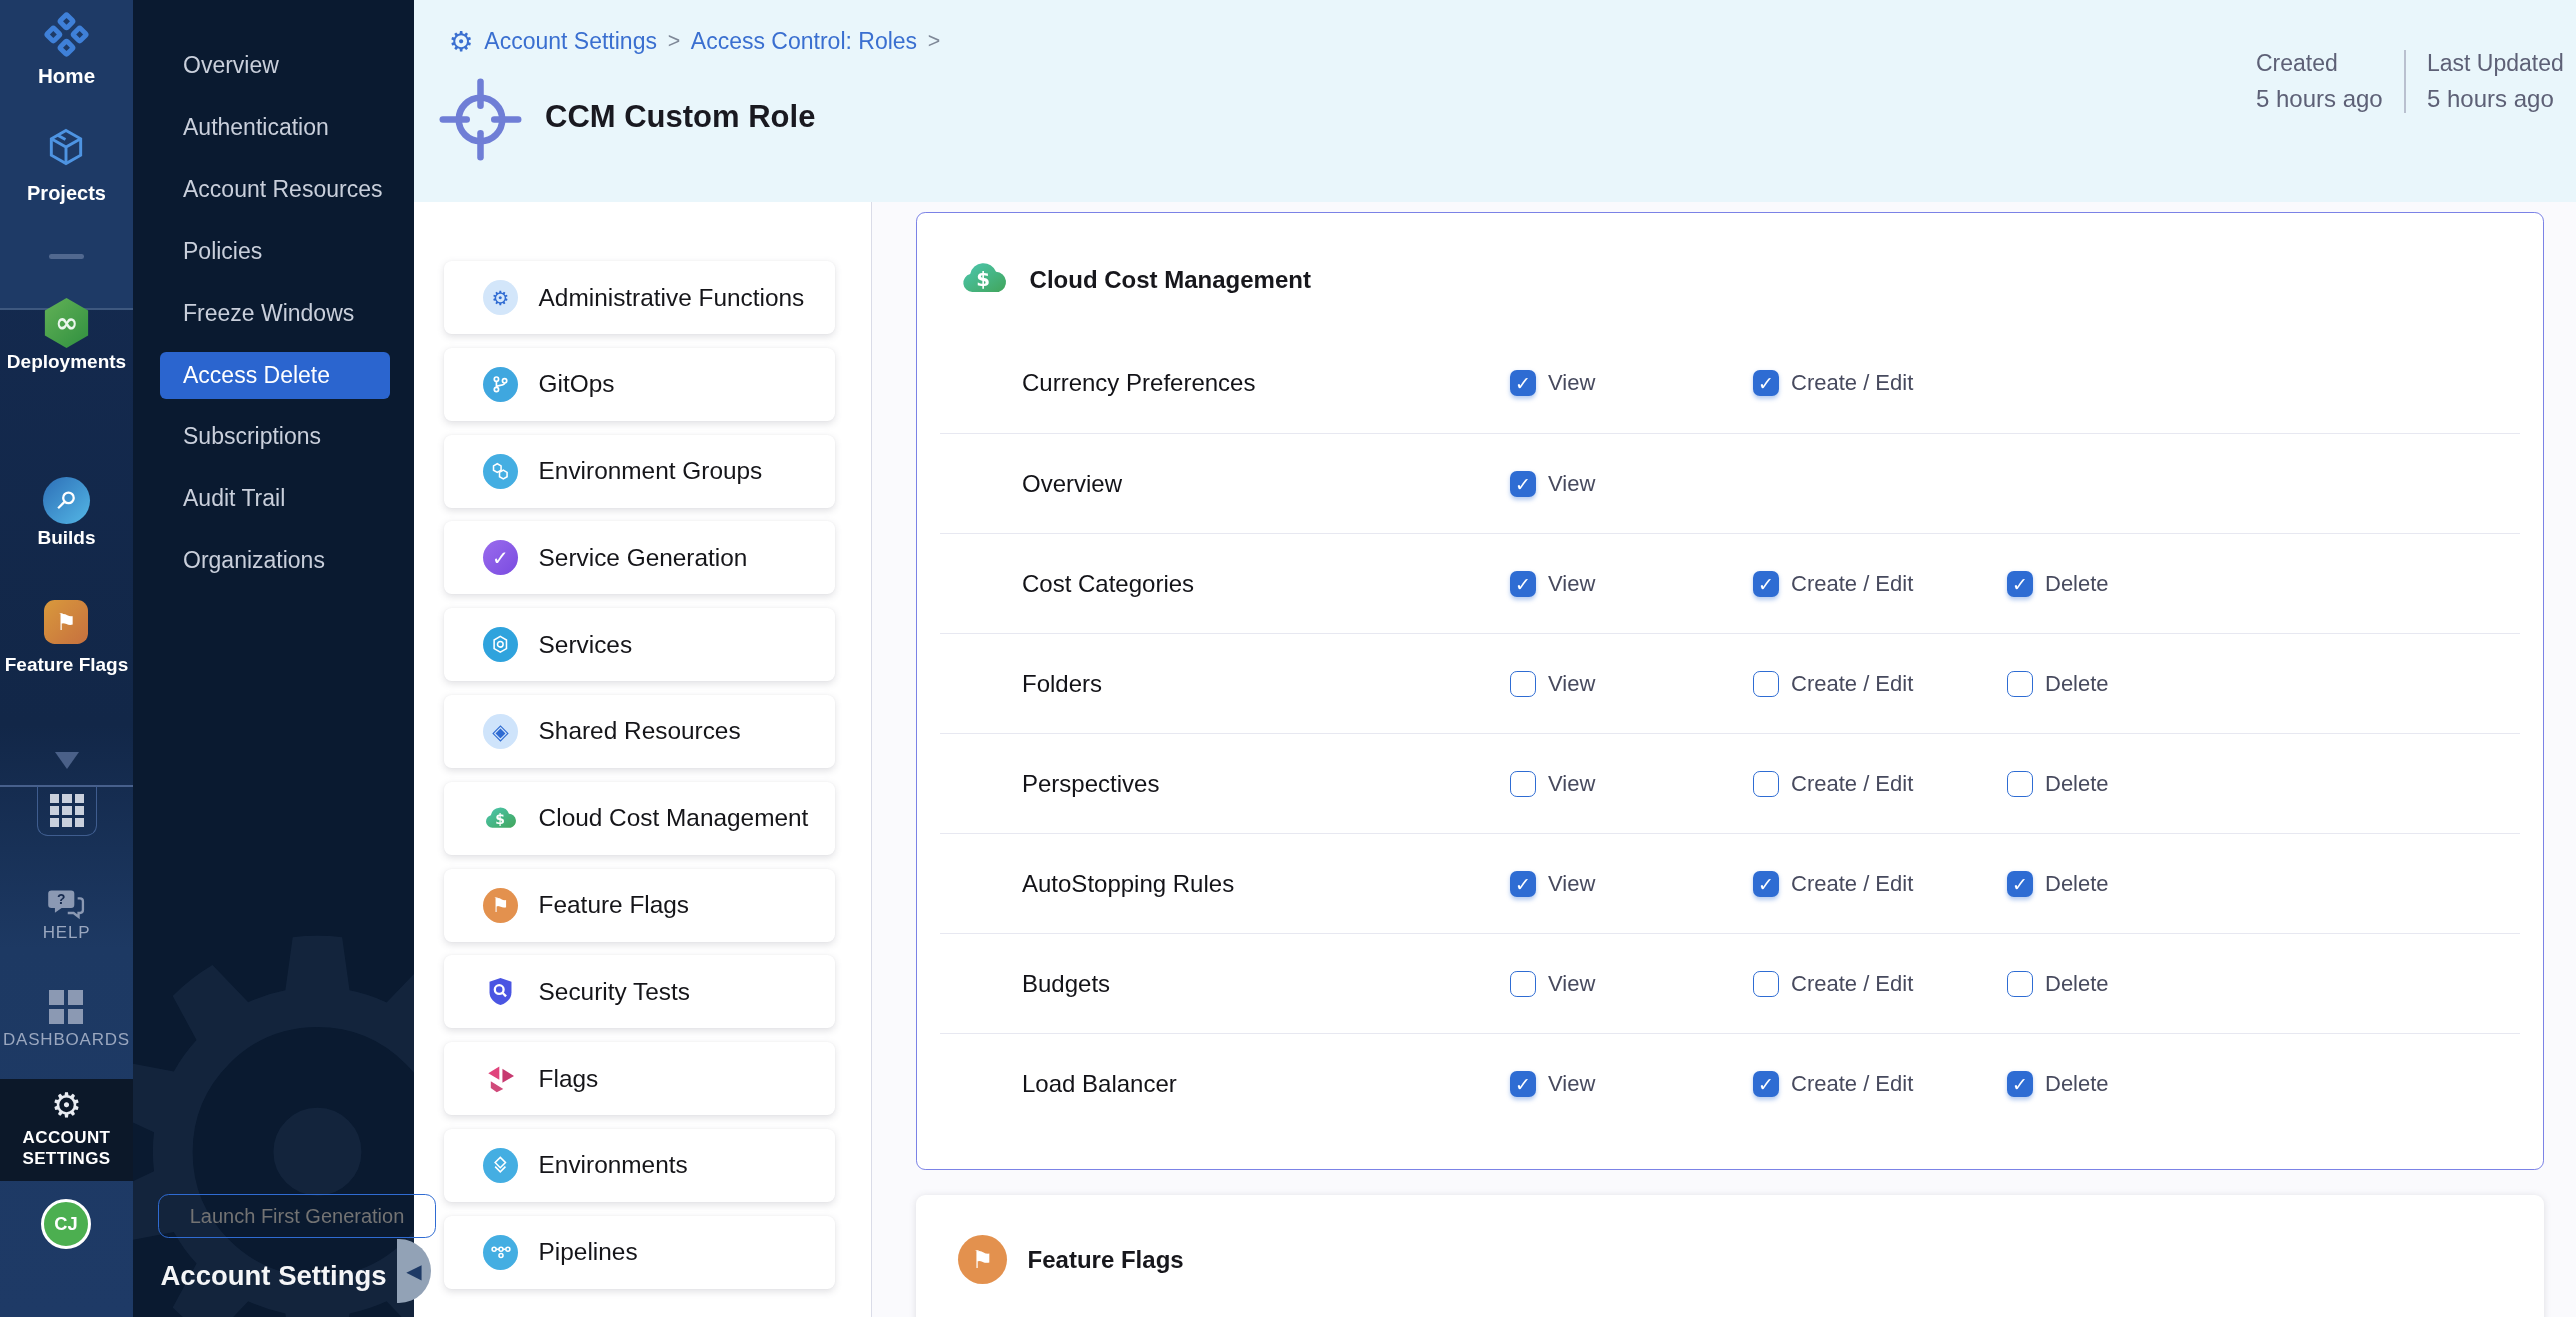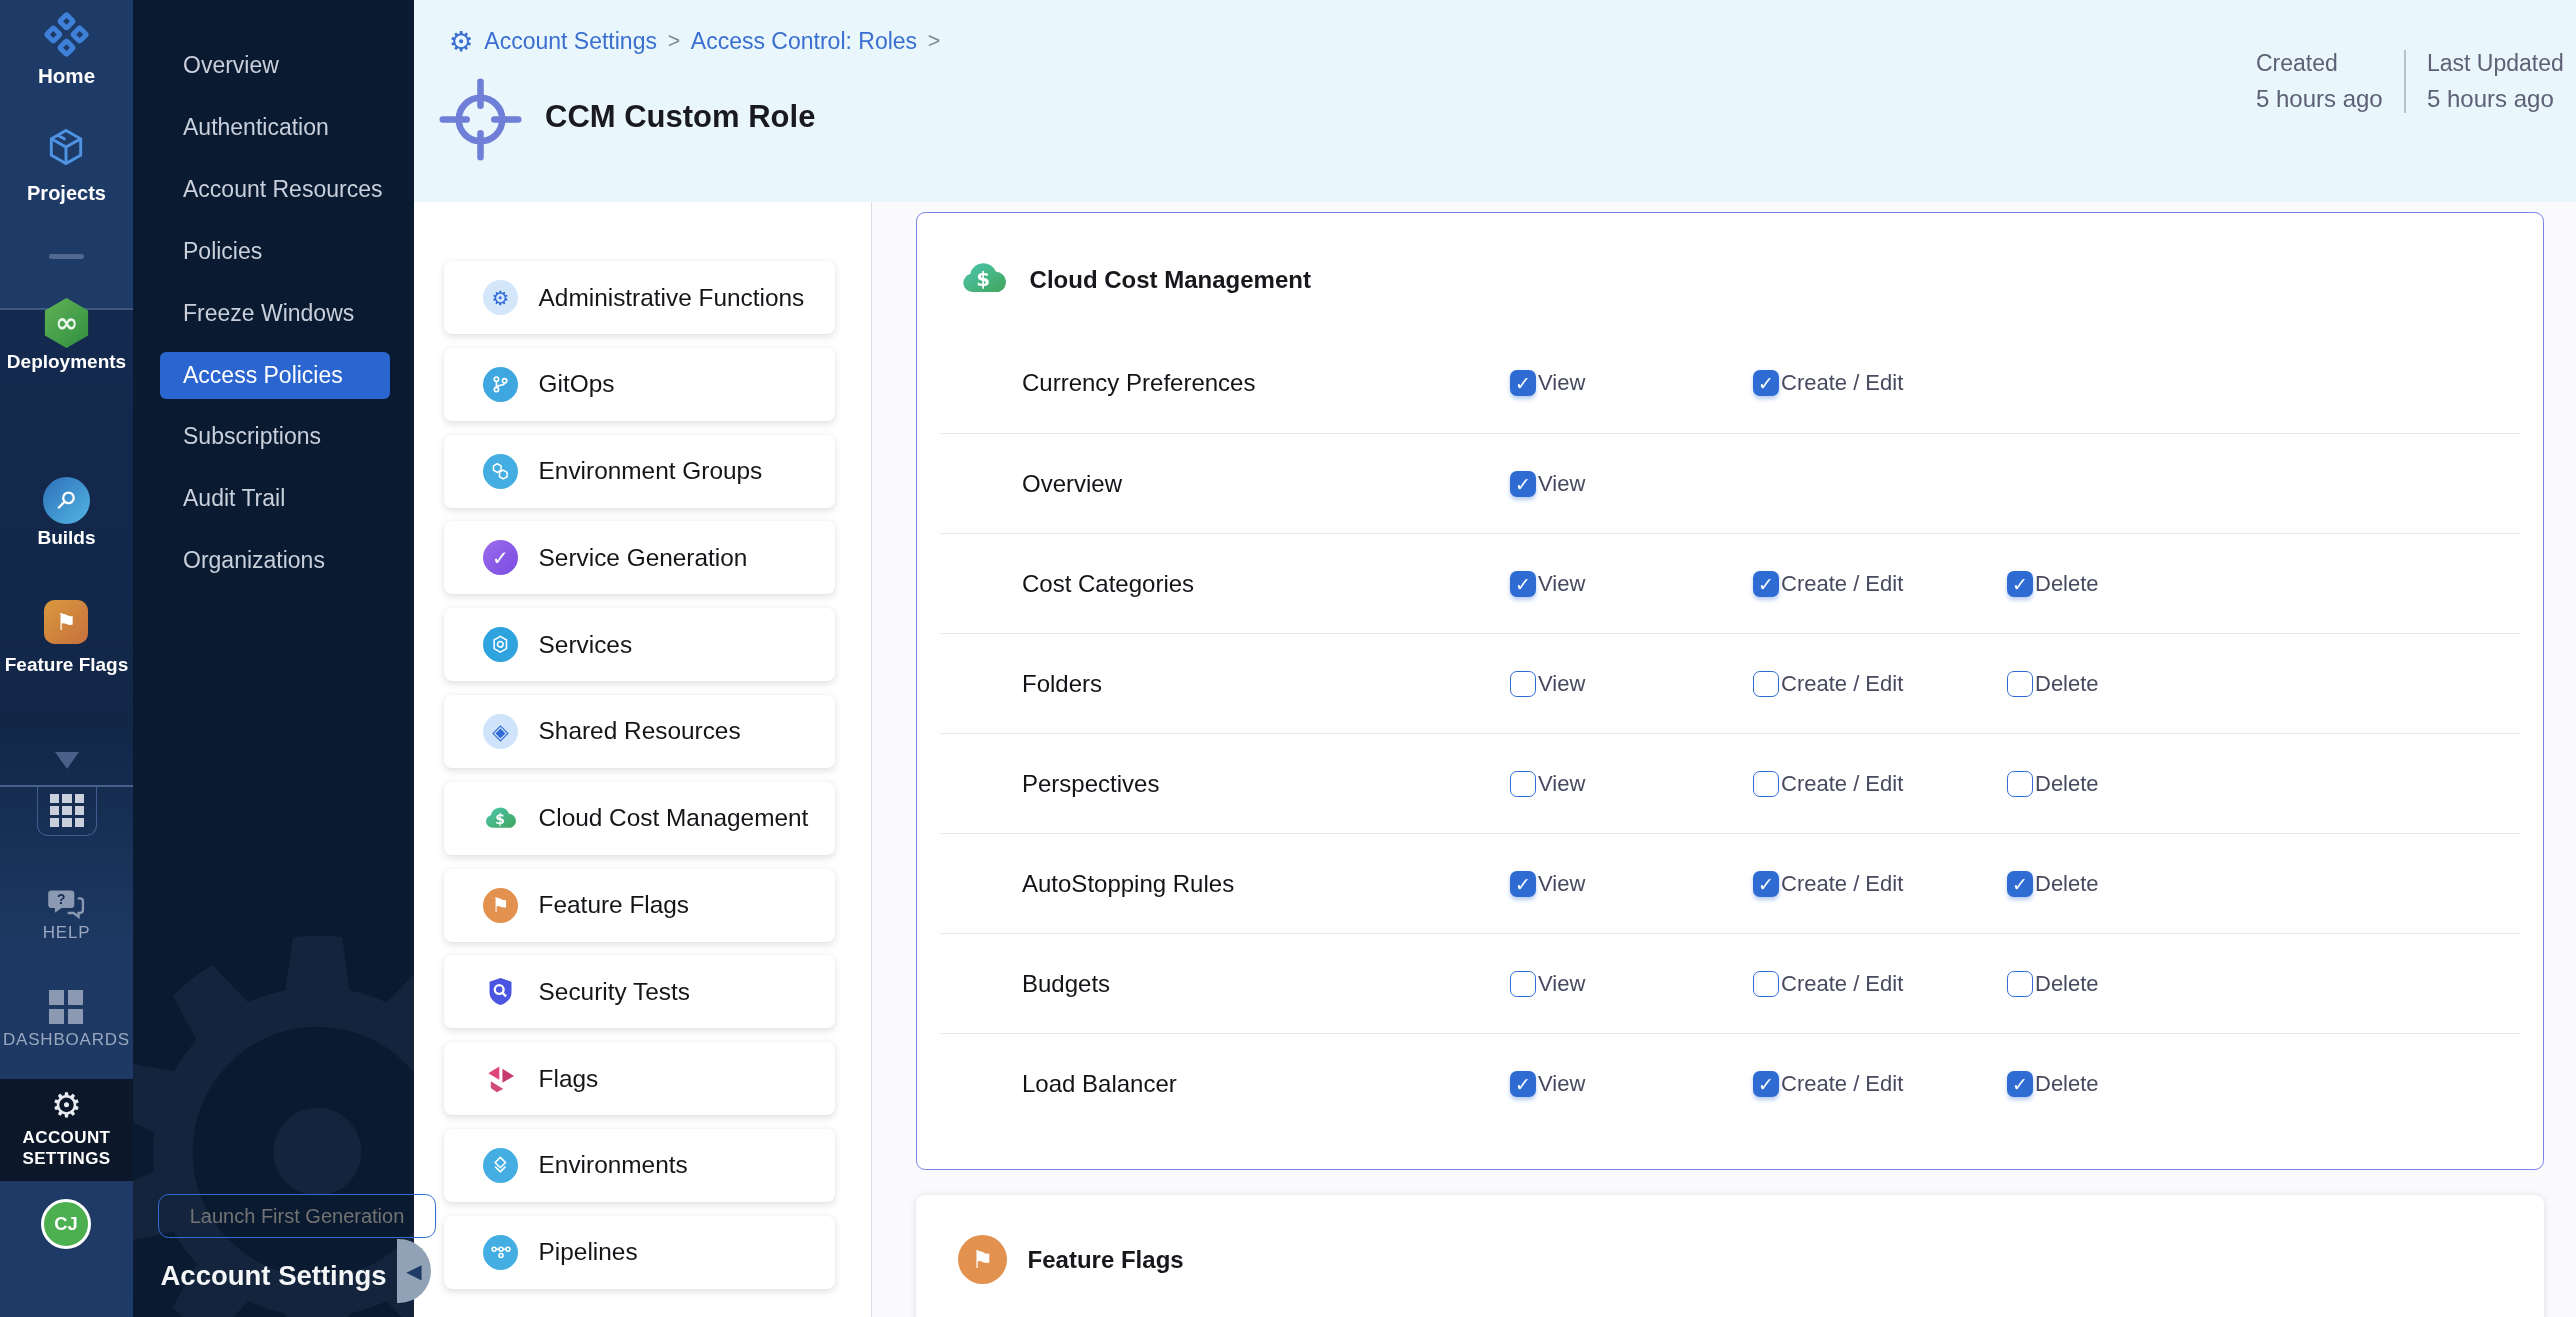--- a/index.html
+++ b/index.html
@@ -113,21 +113,21 @@
   .perm-rows { position:absolute; top:120px; left:0; right:0; }
   .perm-row { position:relative; height:100px; }
   .perm-row.sep { border-top:1.1px solid #e7e8f1; }
   .perm-row.sep { margin-left:23px; margin-right:23px; }
   .perm-row.sep .perm-name { left:82px; }
   .perm-row.sep .perm-cell.col0 { left:570px; }
   .perm-row.sep .perm-cell.col1 { left:813px; }
   .perm-row.sep .perm-cell.col2 { left:1053px; }
   .perm-name { position:absolute; left:105px; top:50%; transform:translateY(-50%);
     font-size:24px; color:#131318; }
-  .perm-cell { position:absolute; top:50%; transform:translateY(-50%); display:flex; align-items:center; gap:2px; }
+  .perm-cell { position:absolute; top:50%; transform:translateY(-50%); display:flex; align-items:center; gap:12px; }
   .perm-cell.col0 { left:593px; } .perm-cell.col1 { left:836px; } .perm-cell.col2 { left:1076px;margin-left:14px; }
   .perm-label { font-size:22px; color:#474a5e; }
   .cb { width:26px; height:26px; border-radius:6.9px; flex:0 0 26px; cursor:pointer;
     display:flex; align-items:center; justify-content:center; }
   .cb.on { background:#2e6cd3; box-shadow:0 2.3px 4.6px rgba(46,108,211,.35); }
   .cb.on::after { content:"✓"; color:#fff; font-size:19px; font-weight:bold; font-family:"DejaVu Sans",sans-serif; }
   .cb.off { background:#fff; border:1.9px solid #2e6cd3; }
 
   .next-card { position:relative; width:100%; height:183px; margin-top:25px; background:#fff;
     border-radius:9.2px; box-shadow:0 1.5px 7.6px rgba(96,97,112,0.18); }
@@ -241,21 +241,21 @@
   <nav class="settings-nav">
     <div class="nav-clip">
       <div class="nav-watermark">⚙</div>
     </div>
     <div class="nav-list">
         <div class="nav-item">Overview</div>
         <div class="nav-item">Authentication</div>
         <div class="nav-item">Account Resources</div>
         <div class="nav-item">Policies</div>
         <div class="nav-item">Freeze Windows</div>
-        <div class="nav-item active">Access Policies</div>
+        <div class="nav-item active">Access Delete</div>
         <div class="nav-item">Subscriptions</div>
         <div class="nav-item">Audit Trail</div>
         <div class="nav-item">Organizations</div>
       </div>
     <button class="launch-btn">Launch First Generation</button>
     <div class="nav-footer">Account Settings</div>
     <div class="collapse-tab">
         <span>◀</span>
       </div>
   </nav>

